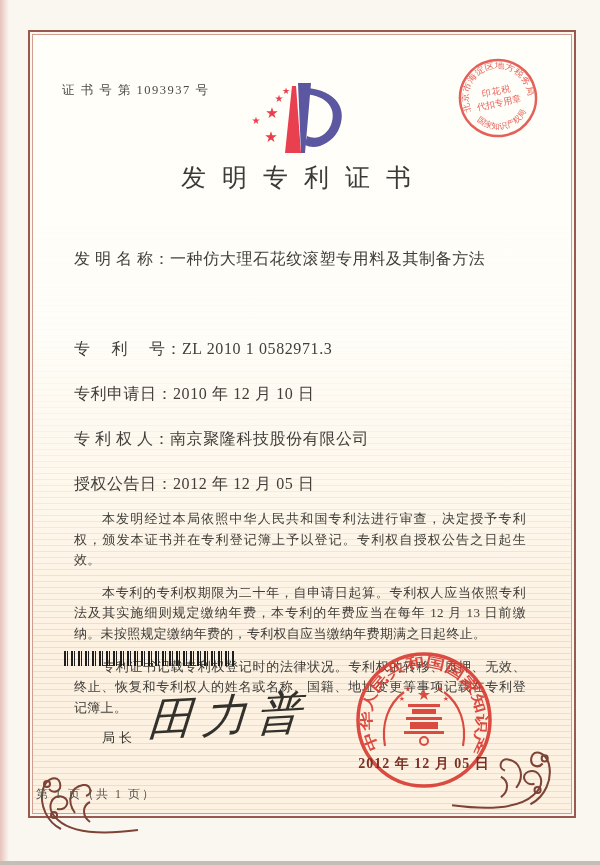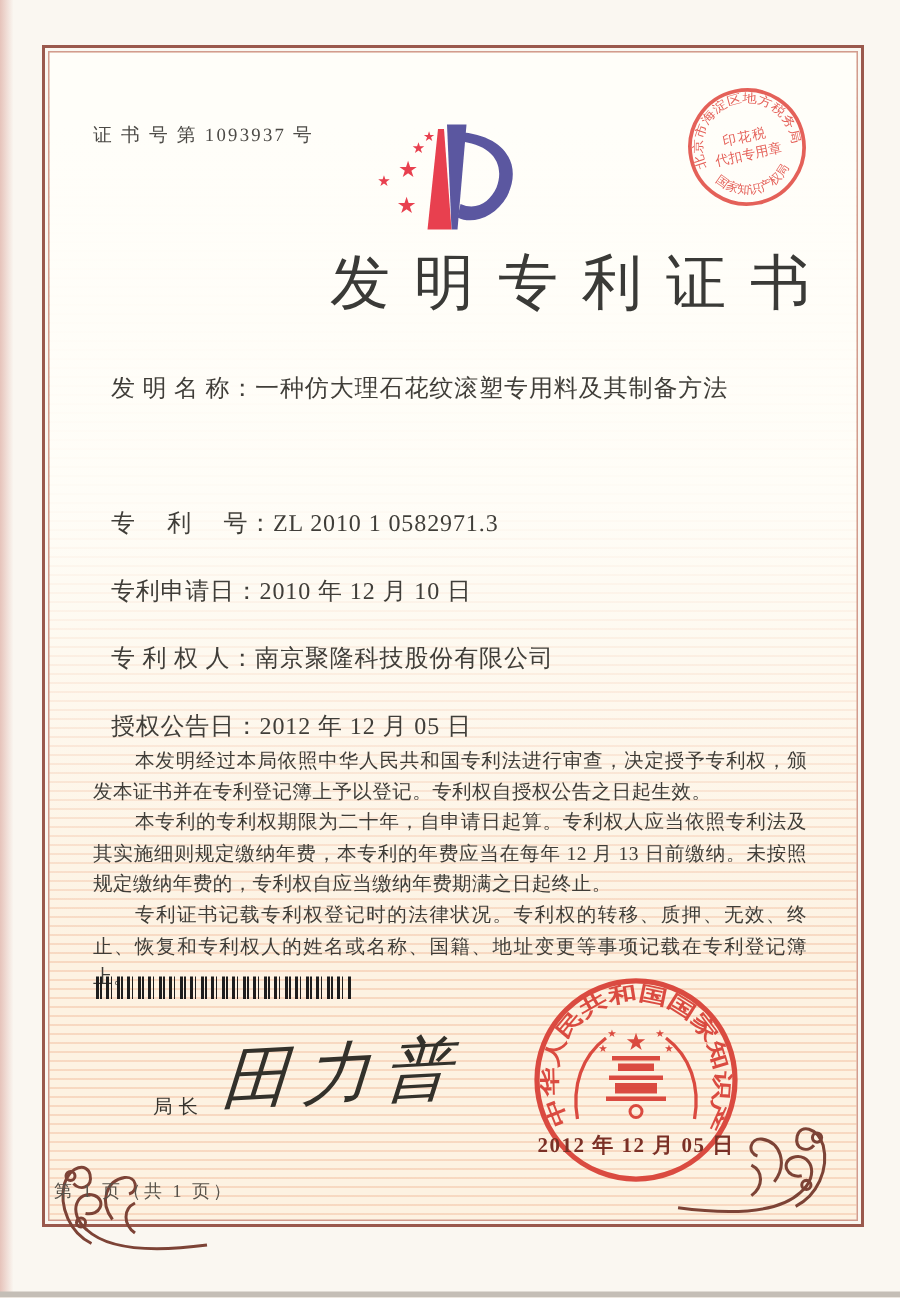--- a/index.html
+++ b/index.html
@@ -17,29 +17,29 @@
   .frame{position:absolute;left:28px;top:30px;right:35px;bottom:47px;
     border:2px solid #9a594d;z-index:1;}
   .frame-inner{position:absolute;inset:2px;border:1px solid #d29c8e;
     background:
       linear-gradient(180deg,#fffef9 6%,rgba(255,254,249,.92) 38%,rgba(255,254,249,.35) 62%,rgba(255,254,249,0) 78%),
       repeating-linear-gradient(180deg,rgba(235,158,118,.30) 0 1px,rgba(255,255,255,0) 1px 6px),
       #fdf2e2;}
 
   .abs{position:absolute;z-index:3;}
   .cert-no{left:62px;top:82px;font-size:12.5px;letter-spacing:1.5px;color:#4c4a46;}
-  .title{left:36px;top:161px;width:520px;text-align:right;font-size:40px;
+  .title{left:36px;top:161px;width:520px;text-align:center;font-size:25px;
     letter-spacing:16px;text-indent:16px;color:#3a3a37;font-weight:500;}
 
   .field-row{left:74px;width:480px;font-size:16px;color:#403e39;}
   .field-label{display:inline-block;min-width:96px;letter-spacing:.5px;}
   .field-value{letter-spacing:.6px;}
 
   .paras{left:62px;top:497px;width:476px;}
-  .paras p{margin:0;font-size:13px;line-height:20.6px;text-indent:2.15em;
+  .paras p{margin:12px;font-size:13px;line-height:20.6px;text-indent:2.15em;
     text-align:justify;color:#3f3d38;letter-spacing:.3px;}
 
   .barcode{left:64px;top:651px;width:170px;height:15px;
     background:repeating-linear-gradient(90deg,
       #1e1e1e 0 2px,transparent 2px 3px,
       #1e1e1e 3px 4px,transparent 4px 7px,
       #1e1e1e 7px 9px,transparent 9px 10px,
       #1e1e1e 10px 11px,transparent 11px 14px);}
 
   .sig-label{left:102px;top:729px;font-size:13px;letter-spacing:4px;color:#37352f;}

